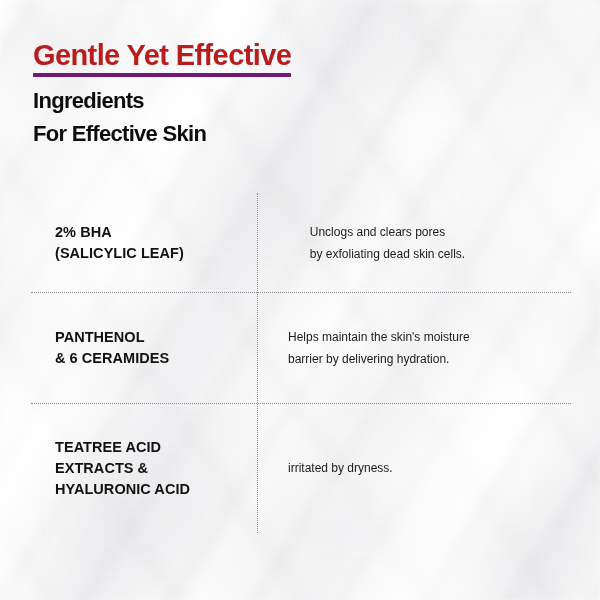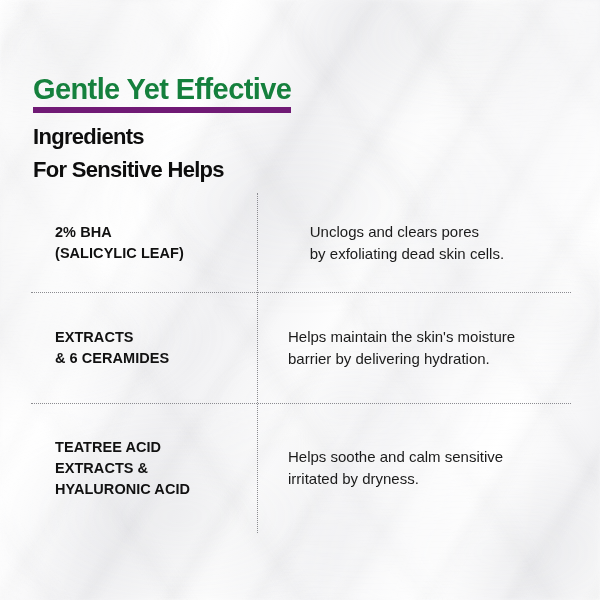--- a/index.html
+++ b/index.html
@@ -98,25 +98,24 @@
     left: 33px;
     top: 38px;
     width: 540px;
   }
   .eyebrow {
     display: inline-block;
     font-size: 29px;
     line-height: 34px;
     font-weight: bold;
     letter-spacing: -0.6px;
-    color: #15803d;
-    border-bottom: 6px solid #701a75;
+    color: #b91c1c;
+    border-bottom: 4px solid #701a75;
     padding-bottom: 1px;
     white-space: nowrap;
-    margin-top: 34px;
   }
   .headline-main {
     margin-top: 7px;
     font-size: 22px;
     line-height: 33px;
     font-weight: bold;
     letter-spacing: -0.7px;
     color: #0d0d0d;
   }
   .headline-main .hl-line {
@@ -176,21 +175,21 @@
     color: #111111;
   }
   .cell-desc {
     width: 343px;
     box-sizing: border-box;
     padding-left: 31px;
     padding-right: 18px;
     display: flex;
     flex-direction: column;
     justify-content: center;
-    font-size: 15px;
+    font-size: 12px;
     line-height: 22px;
     font-weight: normal;
     color: #1b1b1b;
   }
   .cell-name span,
   .cell-desc span {
     display: block;
     white-space: nowrap;
   }
 </style>
@@ -204,21 +203,21 @@
   <div class="bg-layer bg-waves-b"></div>
   <div class="bg-layer bg-blobs"></div>
   <div class="bg-layer bg-sheen"></div>
 
   <div class="content">
 
     <div class="headline">
       <div class="eyebrow">Gentle Yet Effective</div>
       <div class="headline-main">
         <span class="hl-line">Ingredients</span>
-        <span class="hl-line">For Sensitive Helps</span>
+        <span class="hl-line">For Effective Skin</span>
       </div>
     </div>
 
     <div class="table">
 
       <div class="v-divider"></div>
       <div class="h-divider d1"></div>
       <div class="h-divider d2"></div>
 
       <div class="row r1">
@@ -227,36 +226,35 @@
           <span>(SALICYLIC LEAF)</span>
         </div>
         <div class="cell-desc">
           <span>Unclogs and clears pores</span>
           <span>by exfoliating dead skin cells.</span>
         </div>
       </div>
 
       <div class="row r2">
         <div class="cell-name">
-          <span>EXTRACTS</span>
+          <span>PANTHENOL</span>
           <span>&amp; 6 CERAMIDES</span>
         </div>
         <div class="cell-desc">
           <span>Helps maintain the skin's moisture</span>
           <span>barrier by delivering hydration.</span>
         </div>
       </div>
 
       <div class="row r3">
         <div class="cell-name">
           <span>TEATREE ACID</span>
           <span>EXTRACTS &amp;</span>
           <span>HYALURONIC ACID</span>
         </div>
         <div class="cell-desc">
-          <span>Helps soothe and calm sensitive</span>
           <span>irritated by dryness.</span>
         </div>
       </div>
 
     </div>
   </div>
 </div>
 
 </body></html>

